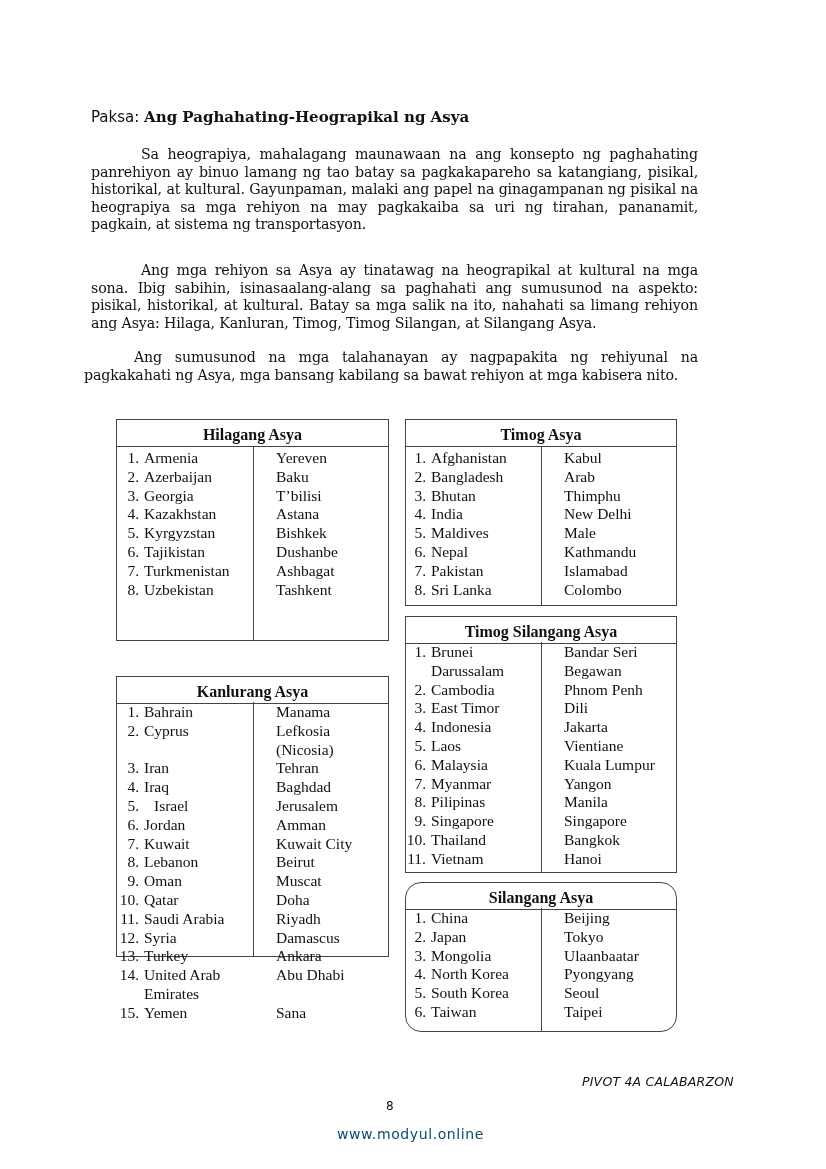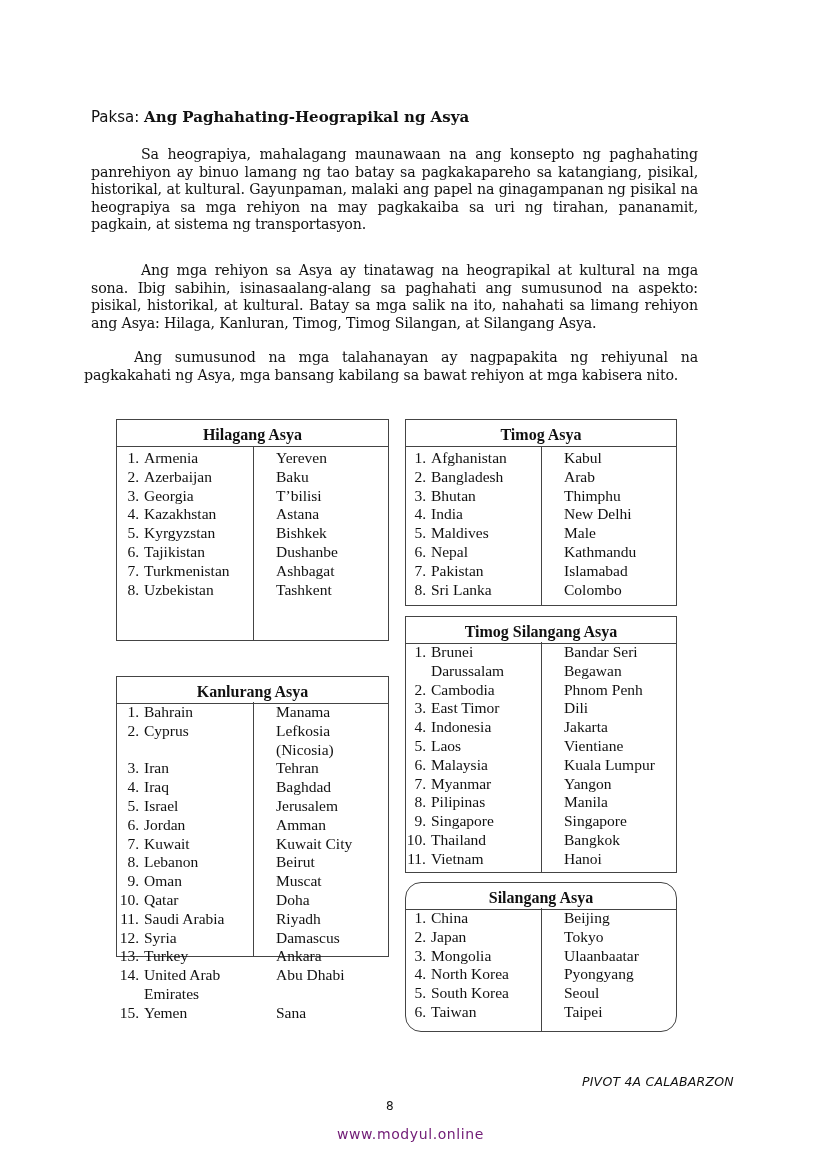--- a/index.html
+++ b/index.html
@@ -16,21 +16,21 @@
   .tbl .hdr { height: 26px; line-height: 30px; text-align: center; font-weight: bold; border-bottom: 1.6px solid #444; font-size: 16px; }
   .tbl .body { position: absolute; left: 0; right: 0; bottom: 0; }
   .tbl .divider { position: absolute; top: 0; bottom: 0; width: 0; border-left: 1.6px solid #444; }
   .row { position: relative; height: 18.8px; line-height: 18.8px; white-space: nowrap; }
   .row .num { position: absolute; text-align: right; }
   .row .country { position: absolute; }
   .row .capital { position: absolute; }
 
   .footer-brand { position: absolute; left: 582px; top: 1074px; font-family: "DejaVu Sans", sans-serif; font-style: italic; font-size: 12.5px; letter-spacing: 0.2px; }
   .page-num { position: absolute; left: 386px; top: 1099px; font-family: "DejaVu Sans", sans-serif; font-size: 12px; }
-  .watermark { position: absolute; left: 337px; top: 1126px; font-family: "DejaVu Sans", sans-serif; font-size: 14px; color: #701a75; letter-spacing: 0.6px; }
+  .watermark { position: absolute; left: 337px; top: 1126px; font-family: "DejaVu Sans", sans-serif; font-size: 14px; color: #0c4a6e; letter-spacing: 0.6px; }
 </style>
 </head>
 <body>
 
 <div class="page">
 
   <div class="topic">
     <span>Paksa:</span>
     <span class="title">Ang Paghahating-Heograpikal ng Asya</span>
   </div>
@@ -231,21 +231,21 @@
             <span class="country" style="left: 27px;">Iran</span>
             <span class="capital" style="left: 159px;">Tehran</span>
           </div>
           <div class="row">
             <span class="num" style="left: 0px; width: 22px;">4.</span>
             <span class="country" style="left: 27px;">Iraq</span>
             <span class="capital" style="left: 159px;">Baghdad</span>
           </div>
           <div class="row">
             <span class="num" style="left: 0px; width: 22px;">5.</span>
-            <span class="country" style="left: 27px;">Israel</span>
+            <span class="country" style="left: 37px;">Israel</span>
             <span class="capital" style="left: 159px;">Jerusalem</span>
           </div>
           <div class="row">
             <span class="num" style="left: 0px; width: 22px;">6.</span>
             <span class="country" style="left: 27px;">Jordan</span>
             <span class="capital" style="left: 159px;">Amman</span>
           </div>
           <div class="row">
             <span class="num" style="left: 0px; width: 22px;">7.</span>
             <span class="country" style="left: 27px;">Kuwait</span>

